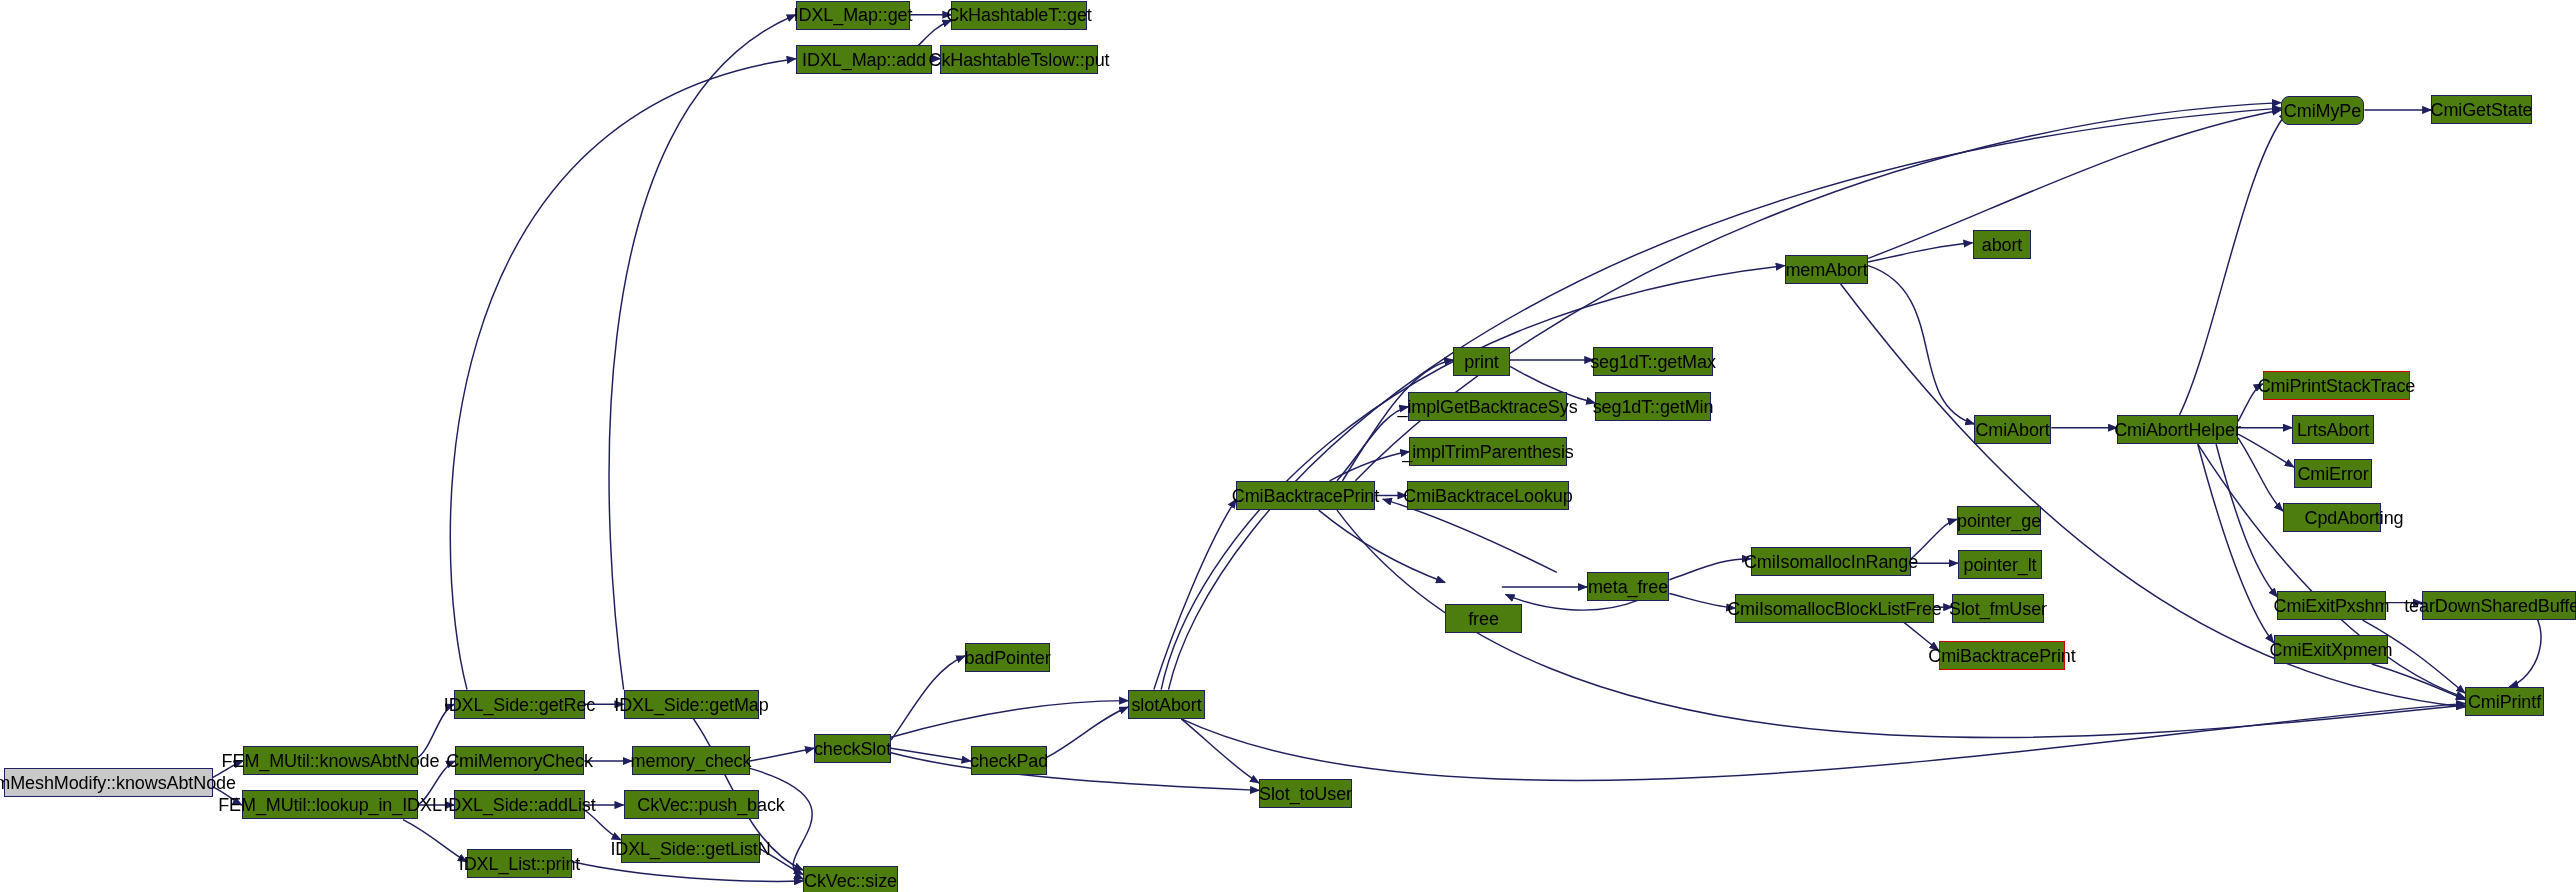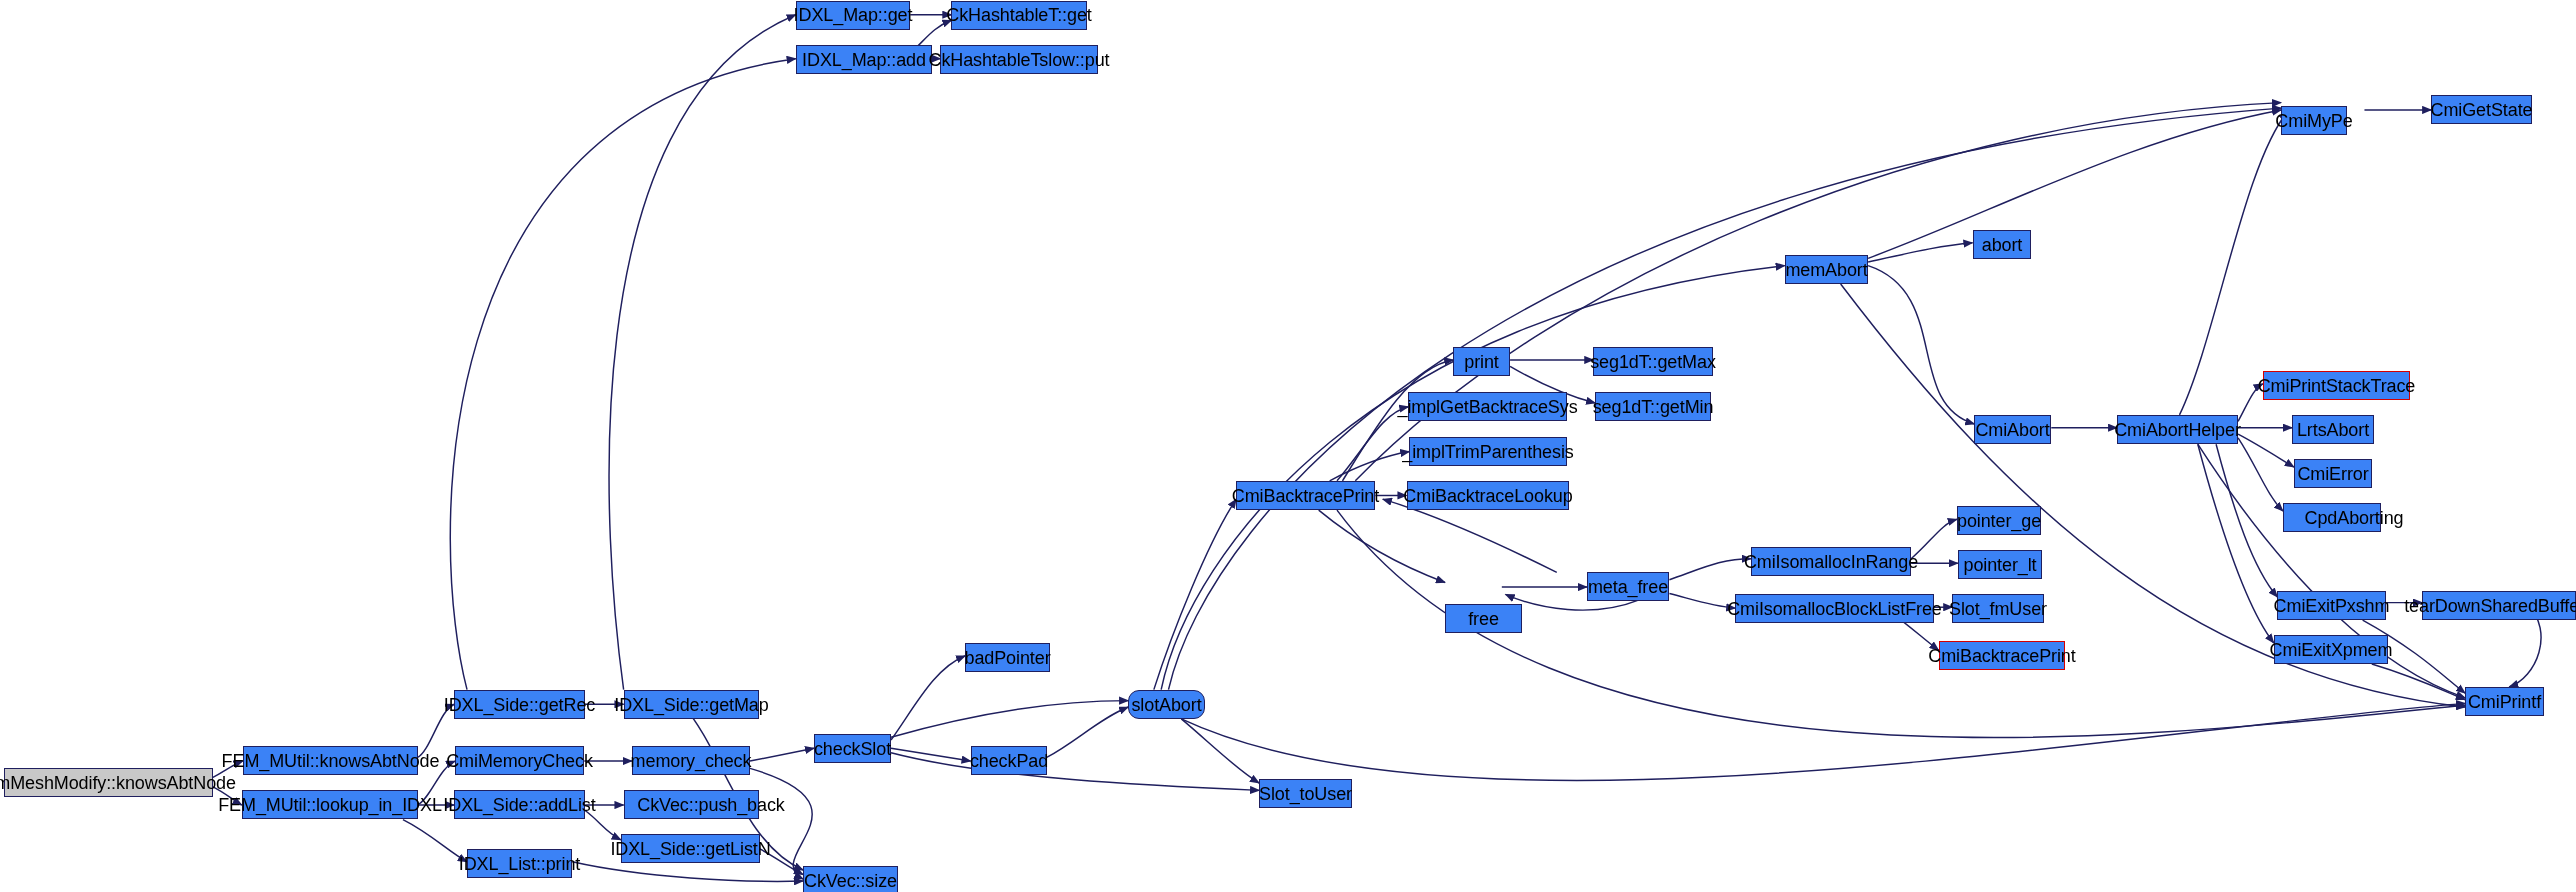--- a/index.html
+++ b/index.html
@@ -9,21 +9,21 @@
     height:893px;
     background:#ffffff;
     font-family:"Liberation Sans","DejaVu Sans",sans-serif;
     overflow:hidden;
   }
   #edge-layer{position:absolute;left:0;top:0;width:2576px;height:893px;pointer-events:none;}
   .node{
     position:absolute;
     box-sizing:border-box;
     border:0.9px solid #1f1f5e;
-    background:#3b82f6;
+    background:#4d7c0f;
     color:#000000;
     font-size:18px;
     line-height:1;
     display:flex;
     align-items:center;
     justify-content:center;
     white-space:nowrap;
     height:29px;
     letter-spacing:-0.1px;
   }
@@ -168,21 +168,21 @@
     </div>
     <div class="node" style="left: 814px; top: 734px; width: 77px;">
       <span>checkSlot</span>
     </div>
     <div class="node" style="left: 971px; top: 746px; width: 76px;">
       <span>checkPad</span>
     </div>
     <div class="node" style="left: 965px; top: 643px; width: 85px;">
       <span>badPointer</span>
     </div>
-    <div class="node" style="left: 1128px; top: 690px; width: 77px; border-radius: 11px;">
+    <div class="node" style="left: 1128px; top: 690px; width: 77px;">
       <span>slotAbort</span>
     </div>
     <div class="node" style="left: 1259px; top: 779px; width: 93px;">
       <span>Slot_toUser</span>
     </div>
     <div class="node" style="left: 1236px; top: 481px; width: 139px;">
       <span>CmiBacktracePrint</span>
     </div>
     <div class="node" style="left: 1453px; top: 347px; width: 57px;">
       <span>print</span>
@@ -252,21 +252,21 @@
     </div>
     <div class="node" style="left: 2277px; top: 591px; width: 109px;">
       <span>CmiExitPxshm</span>
     </div>
     <div class="node" style="left: 2274px; top: 635px; width: 114px;">
       <span>CmiExitXpmem</span>
     </div>
     <div class="node" style="left: 2422px; top: 591px; width: 154px;">
       <span>tearDownSharedBuffers</span>
     </div>
-    <div class="node" style="left: 2281px; top: 106px; width: 66px;">
+    <div class="node" style="left: 2281px; top: 96px; width: 83px; border-radius: 8px;">
       <span>CmiMyPe</span>
     </div>
     <div class="node" style="left: 2431px; top: 95px; width: 101px;">
       <span>CmiGetState</span>
     </div>
     <div class="node" style="left: 2465px; top: 687px; width: 79px;">
       <span>CmiPrintf</span>
     </div>
   </div>
 

